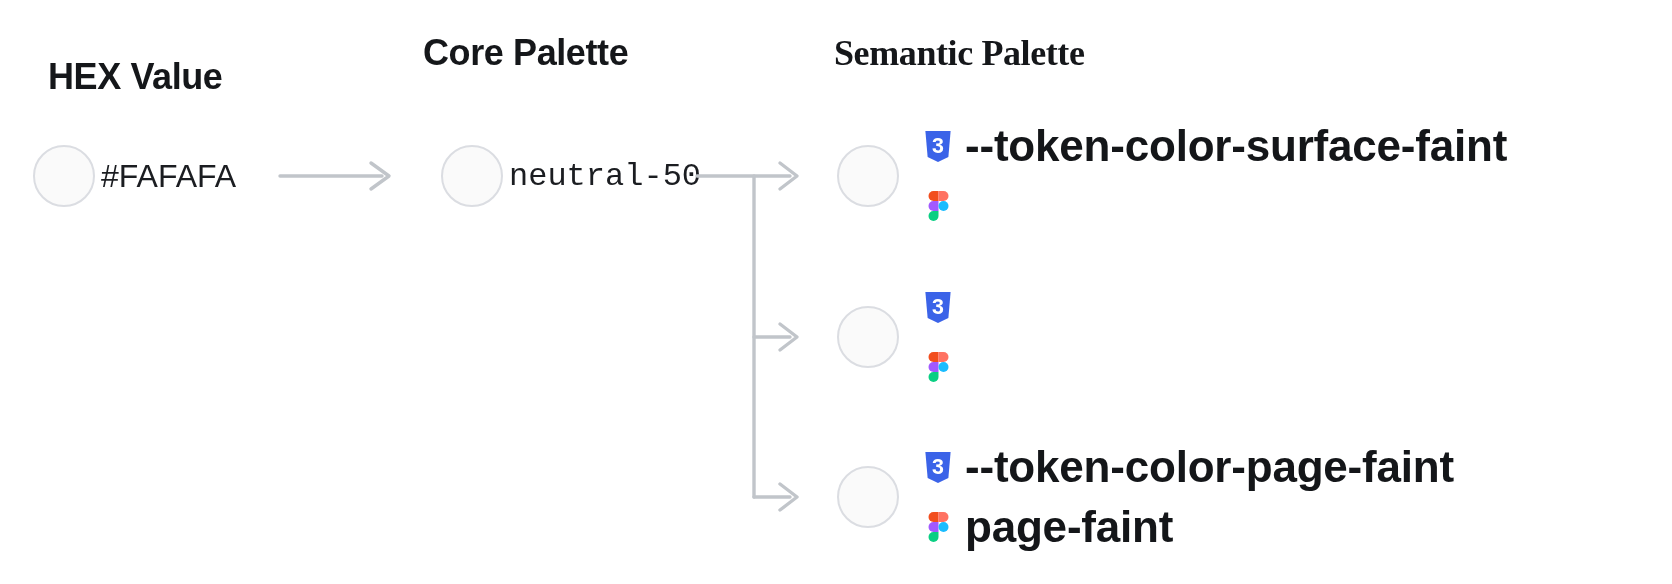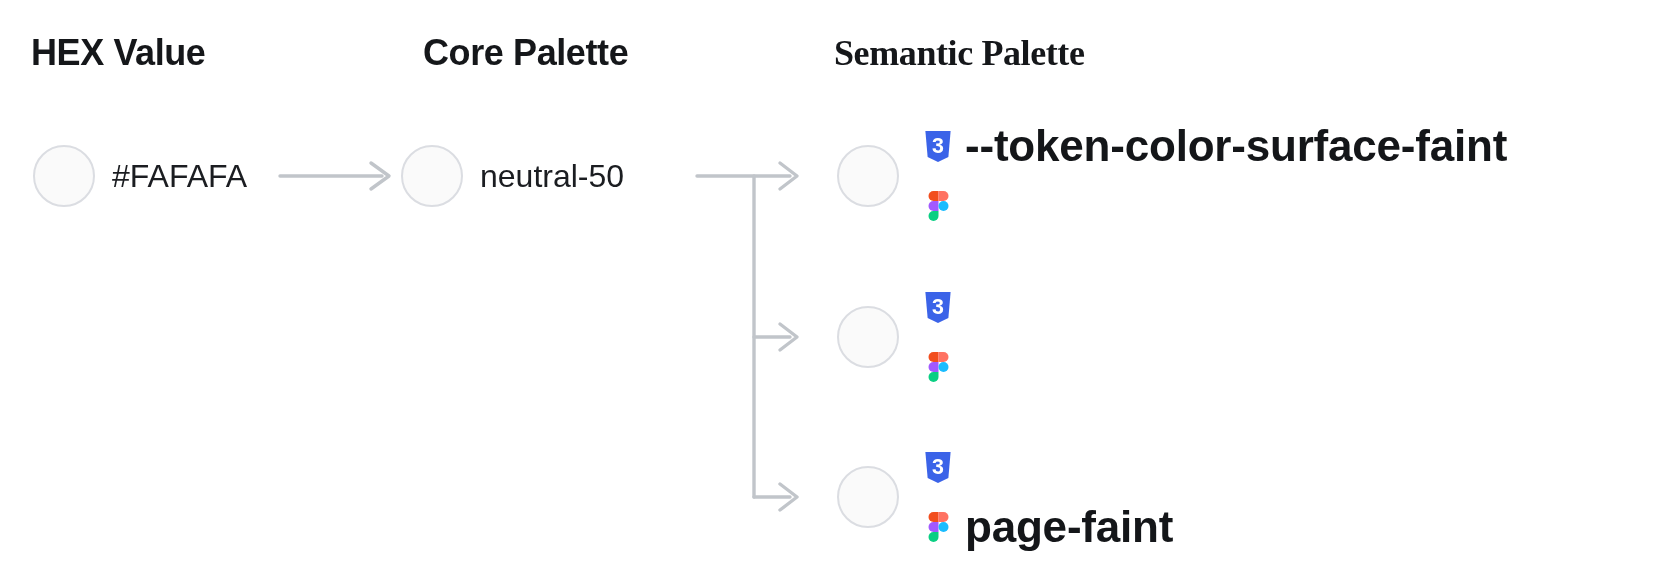--- a/index.html
+++ b/index.html
@@ -17,33 +17,33 @@
   }
   .col-heading {
     position: absolute;
     top: 32px;
     font-size: 36px;
     font-weight: 700;
     letter-spacing: -0.4px;
     color: #15171a;
     white-space: nowrap;
   }
-  .heading-hex      { left: 31px; }
+  .heading-hex      { left: 48px; margin-top: 24px; }
   .heading-core     { left: 423px; text-align: right; }
   .heading-semantic { left: 834px; font-family: Liberation Serif, serif; }
 
   .node {
     position: absolute;
     display: flex;
     align-items: center;
-    gap: 17px;
+    gap: 6px;
     height: 62px;
   }
   .node-hex  { left: 33px;  top: 145px; }
-  .node-core { left: 401px; top: 145px; }
+  .node-core { left: 441px; top: 145px; font-family: Liberation Mono, monospace; }
 
   .swatch {
     box-sizing: border-box;
     width: 62px;
     height: 62px;
     border-radius: 50%;
     border: 2px solid #dbdde2;
     background: #fafafa;
     flex: 0 0 auto;
   }
@@ -188,20 +188,21 @@
   <div class="sem-row sem-row-2">
     <div class="swatch" style="background: rgb(250, 250, 250);"></div>
     <div class="token-lines">
       <div class="token-line">
         <span class="icon-slot">
           <svg width="28" height="31" viewBox="0 0 100 113">
             <path fill="#3b63e8" d="M4 0 H96 L87.8 94.5 L50 113 L12.2 94.5 Z"></path>
             <text x="50" y="82" text-anchor="middle" font-family="Liberation Sans, sans-serif" font-size="78" font-weight="700" fill="#ffffff">3</text>
           </svg>
         </span>
+        <span class="token-text">--token-color-page-faint</span>
       </div>
       <div class="token-line">
         <span class="icon-slot">
           <svg width="21" height="30" viewBox="0 0 38 57">
             <path fill="#f24e1e" d="M19 0H9.5a9.5 9.5 0 0 0 0 19H19V0z"></path>
             <path fill="#ff7262" d="M19 0h9.5a9.5 9.5 0 1 1 0 19H19V0z"></path>
             <path fill="#a259ff" d="M19 19H9.5a9.5 9.5 0 0 0 0 19H19V19z"></path>
             <circle fill="#1abcfe" cx="28.5" cy="28.5" r="9.5"></circle>
             <path fill="#0acf83" d="M9.5 38H19v9.5A9.5 9.5 0 1 1 9.5 38z"></path>
           </svg>

